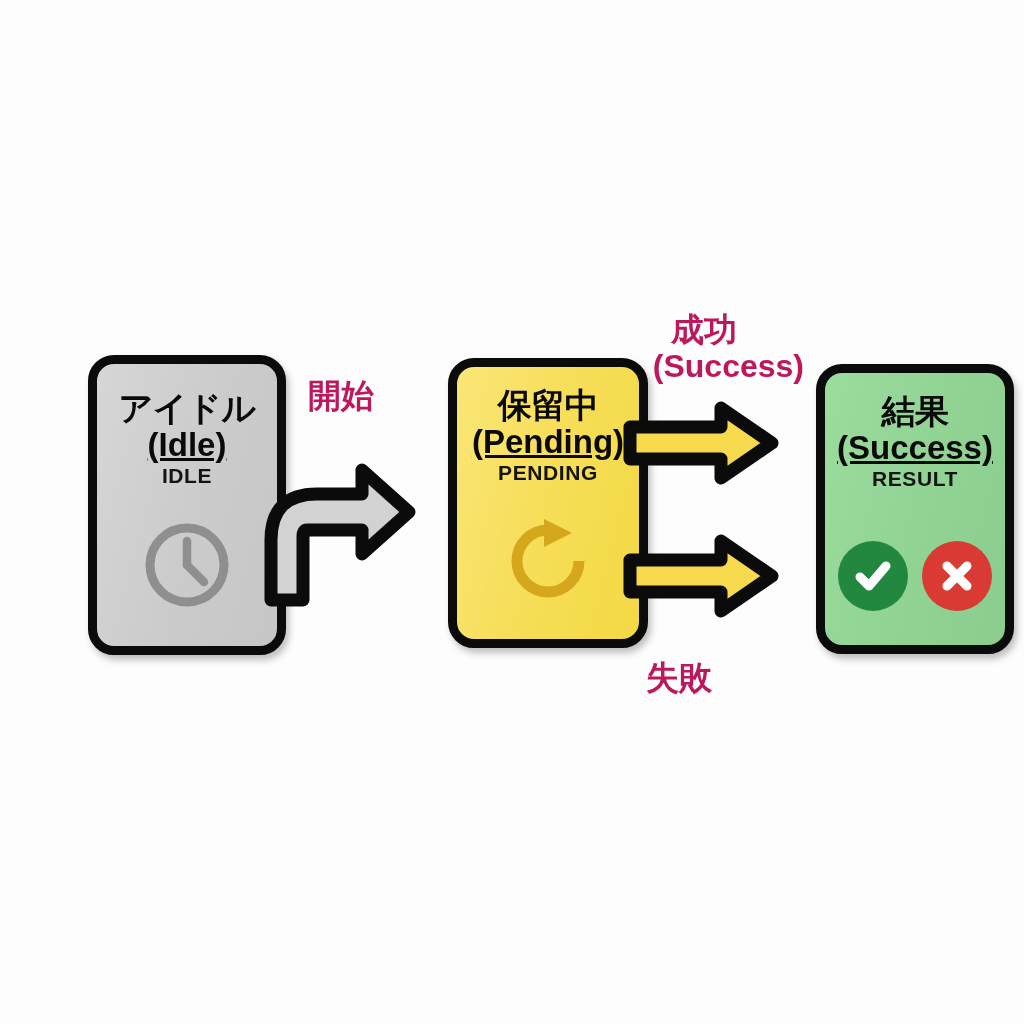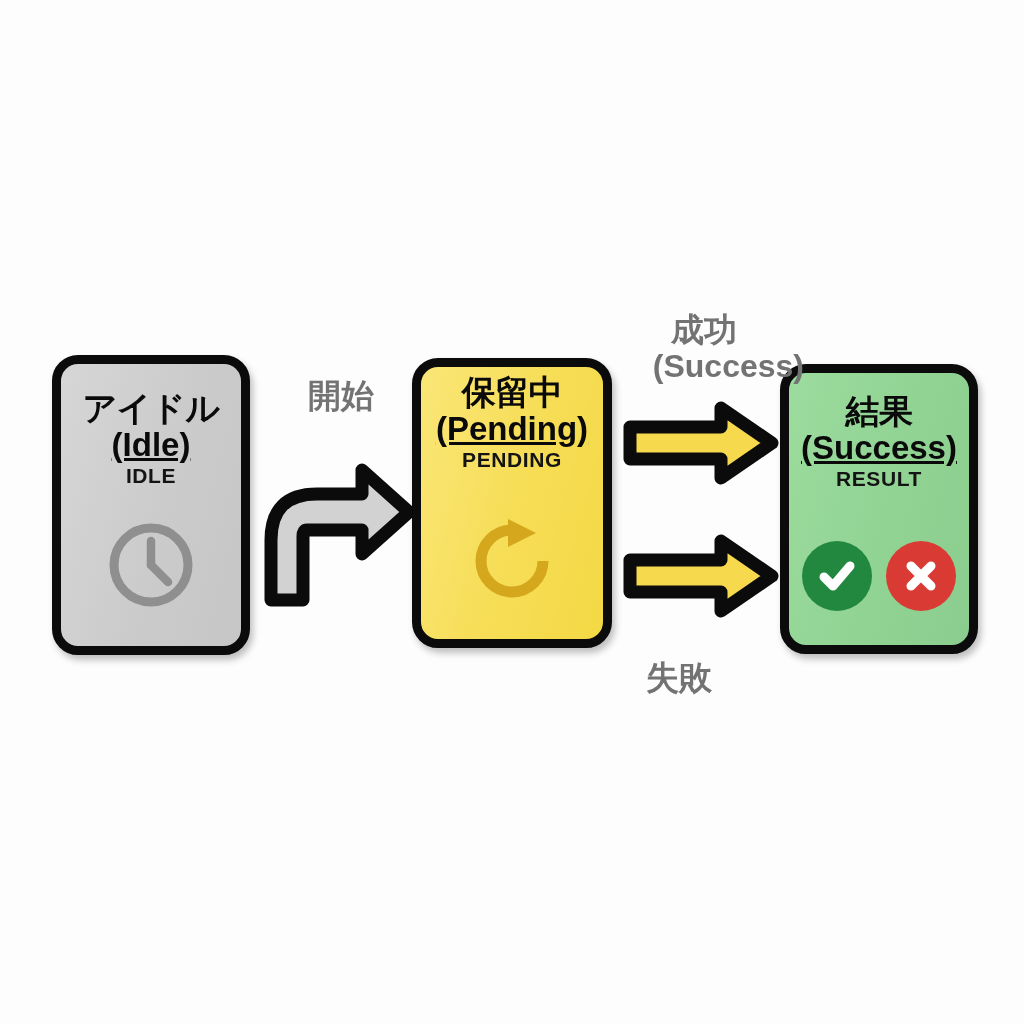--- a/index.html
+++ b/index.html
@@ -19,20 +19,21 @@
   
   .state-box {
     position: absolute;
     box-sizing: border-box;
     border: 9px solid #0b0b0b;
     border-radius: 26px;
     display: flex;
     flex-direction: column;
     align-items: center;
     box-shadow: 3px 5px 7px rgba(0,0,0,0.25);
+    margin-left: 36px;
   }
   .state-title-ja {
     font-size: 34px;
     font-weight: bold;
     color: #0a0a0a;
     line-height: 1.08;
     letter-spacing: -0.5px;
     white-space: nowrap;
   }
   .state-title-en {
@@ -64,21 +65,21 @@
     width: 198px; height: 300px;
     background: #cfcfcf;
     background-image: linear-gradient(105deg,#d6d6d6 0%,#cbcbcb 55%,#c6c6c6 100%);
     padding-top: 26px;
   }
   #box-pending {
     left: 412px; top: 358px;
     width: 200px; height: 290px;
     background: #f7df5e;
     background-image: linear-gradient(105deg,#fae677 0%,#f6dd55 55%,#f3d944 100%);
-    padding-top: 7px;
+    padding-top: 20px;
   }
   #box-result {
     left: 780px; top: 364px;
     width: 198px; height: 290px;
     background: #93d596;
     background-image: linear-gradient(105deg,#9cdc9e 0%,#90d393 55%,#8acd8e 100%);
     padding-top: 20px;
   }
 
   
@@ -100,21 +101,21 @@
     align-items: center;
     justify-content: center;
   }
   .mark-success { background: #22883f; }
   .mark-failure { background: #d93b34; }
 
   
   .edge-label {
     position: absolute;
     text-align: center;
-    color: #737373;
+    color: #be185d;
     white-space: nowrap;
   }
   .edge-ja {
     font-size: 33px;
     font-weight: bold;
     line-height: 1.1;
   }
   .edge-en {
     font-size: 32px;
     font-weight: bold;

